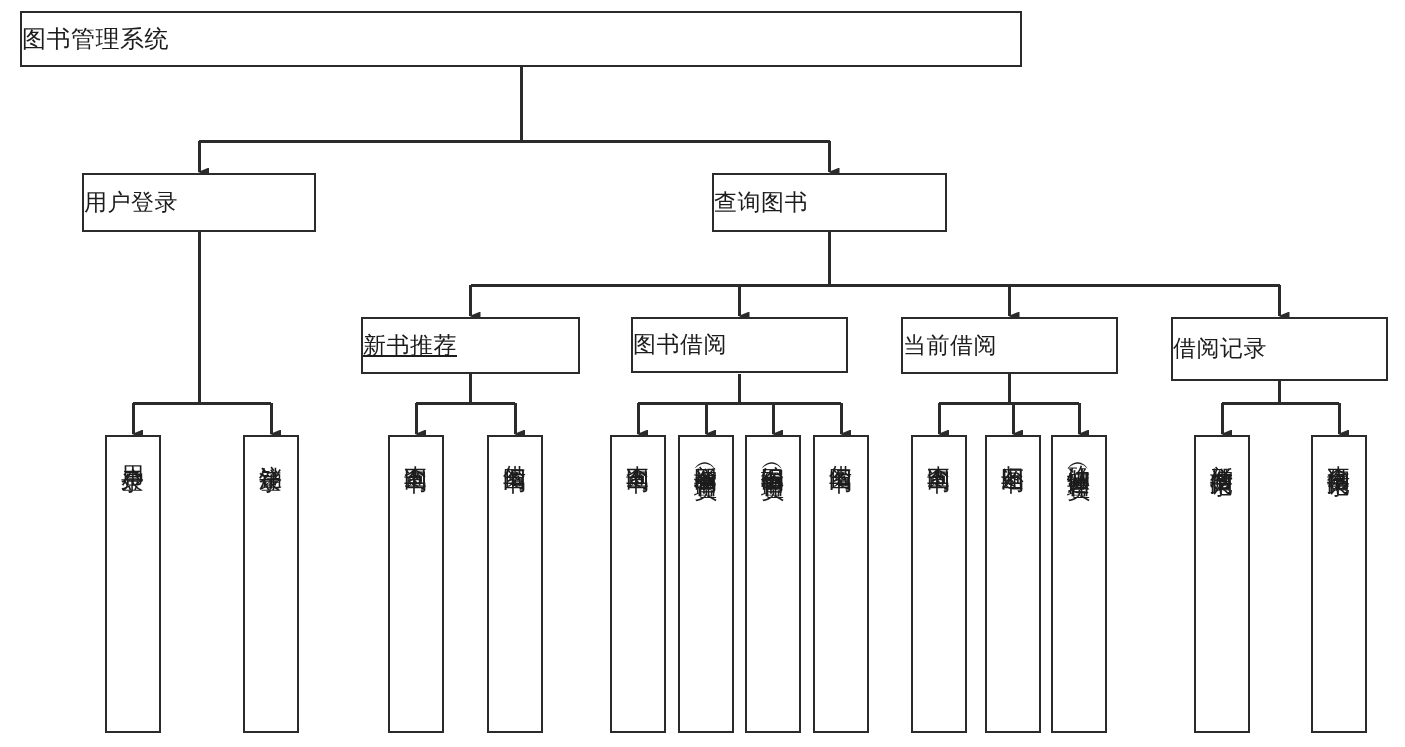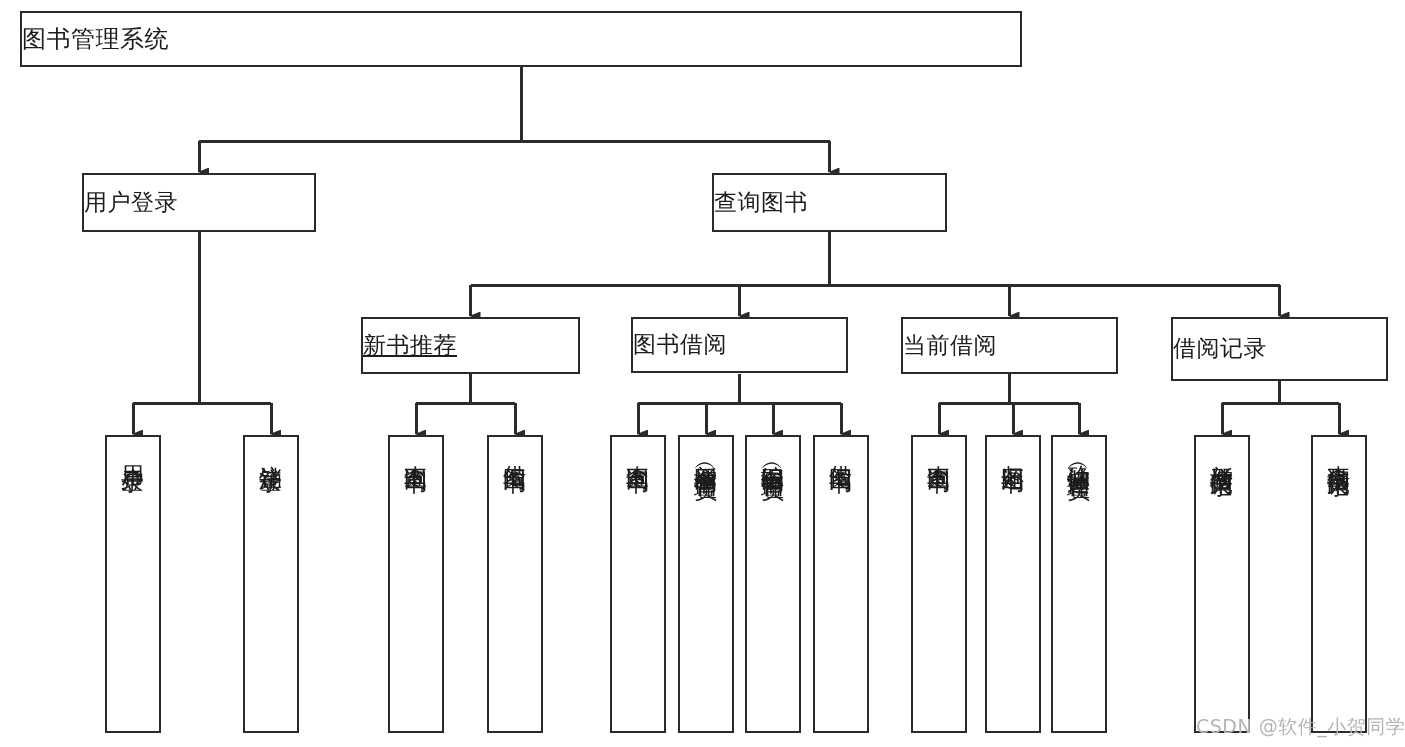--- a/index.html
+++ b/index.html
@@ -171,14 +171,13 @@
       <div class="node vertical" style="left: 1051px; top: 435px; width: 56px; height: 298px; border-color: rgb(43, 43, 43); background: rgb(255, 255, 255); color: rgb(28, 28, 28);">
         <span class="node-label">确认归还（管理员）</span>
       </div>
       <div class="node vertical" style="left: 1194px; top: 435px; width: 56px; height: 298px; border-color: rgb(43, 43, 43); background: rgb(255, 255, 255); color: rgb(28, 28, 28);">
         <span class="node-label">新增借阅记录</span>
       </div>
       <div class="node vertical" style="left: 1311px; top: 435px; width: 56px; height: 298px; border-color: rgb(43, 43, 43); background: rgb(255, 255, 255); color: rgb(28, 28, 28);">
         <span class="node-label">查询借阅记录</span>
       </div>
     </div>
-  <div class="watermark" style="left: 1196px; top: 714px; color: rgb(180, 180, 180);">CSDN @软件_小贺同学</div>
 </div>
 
 </body></html>

